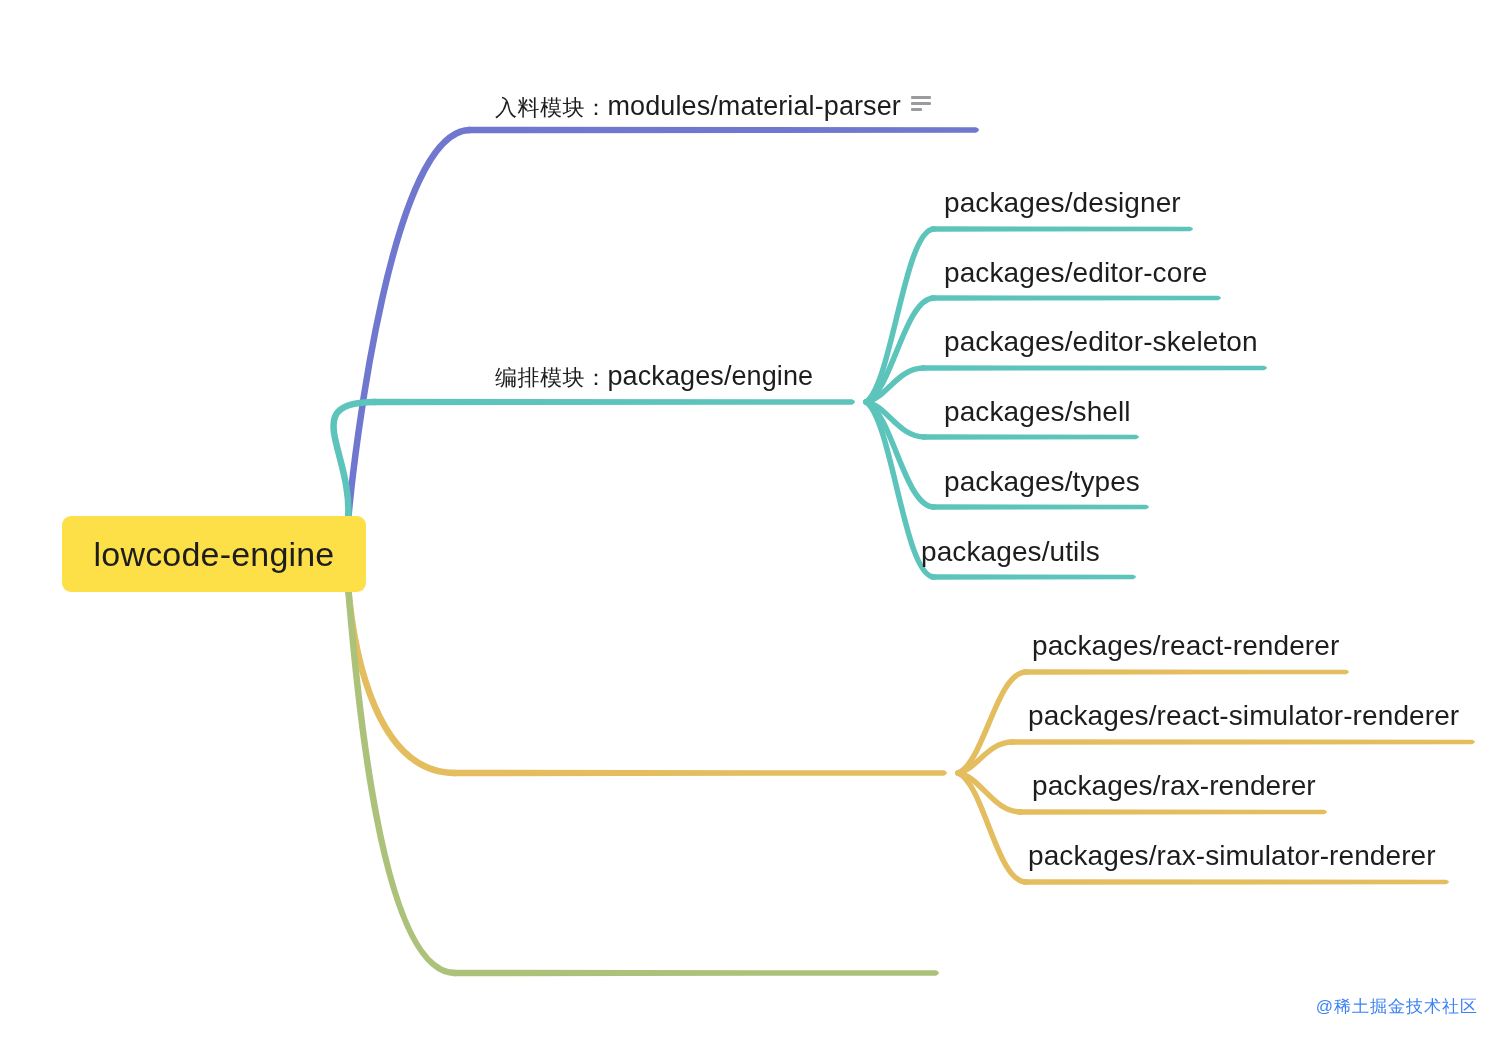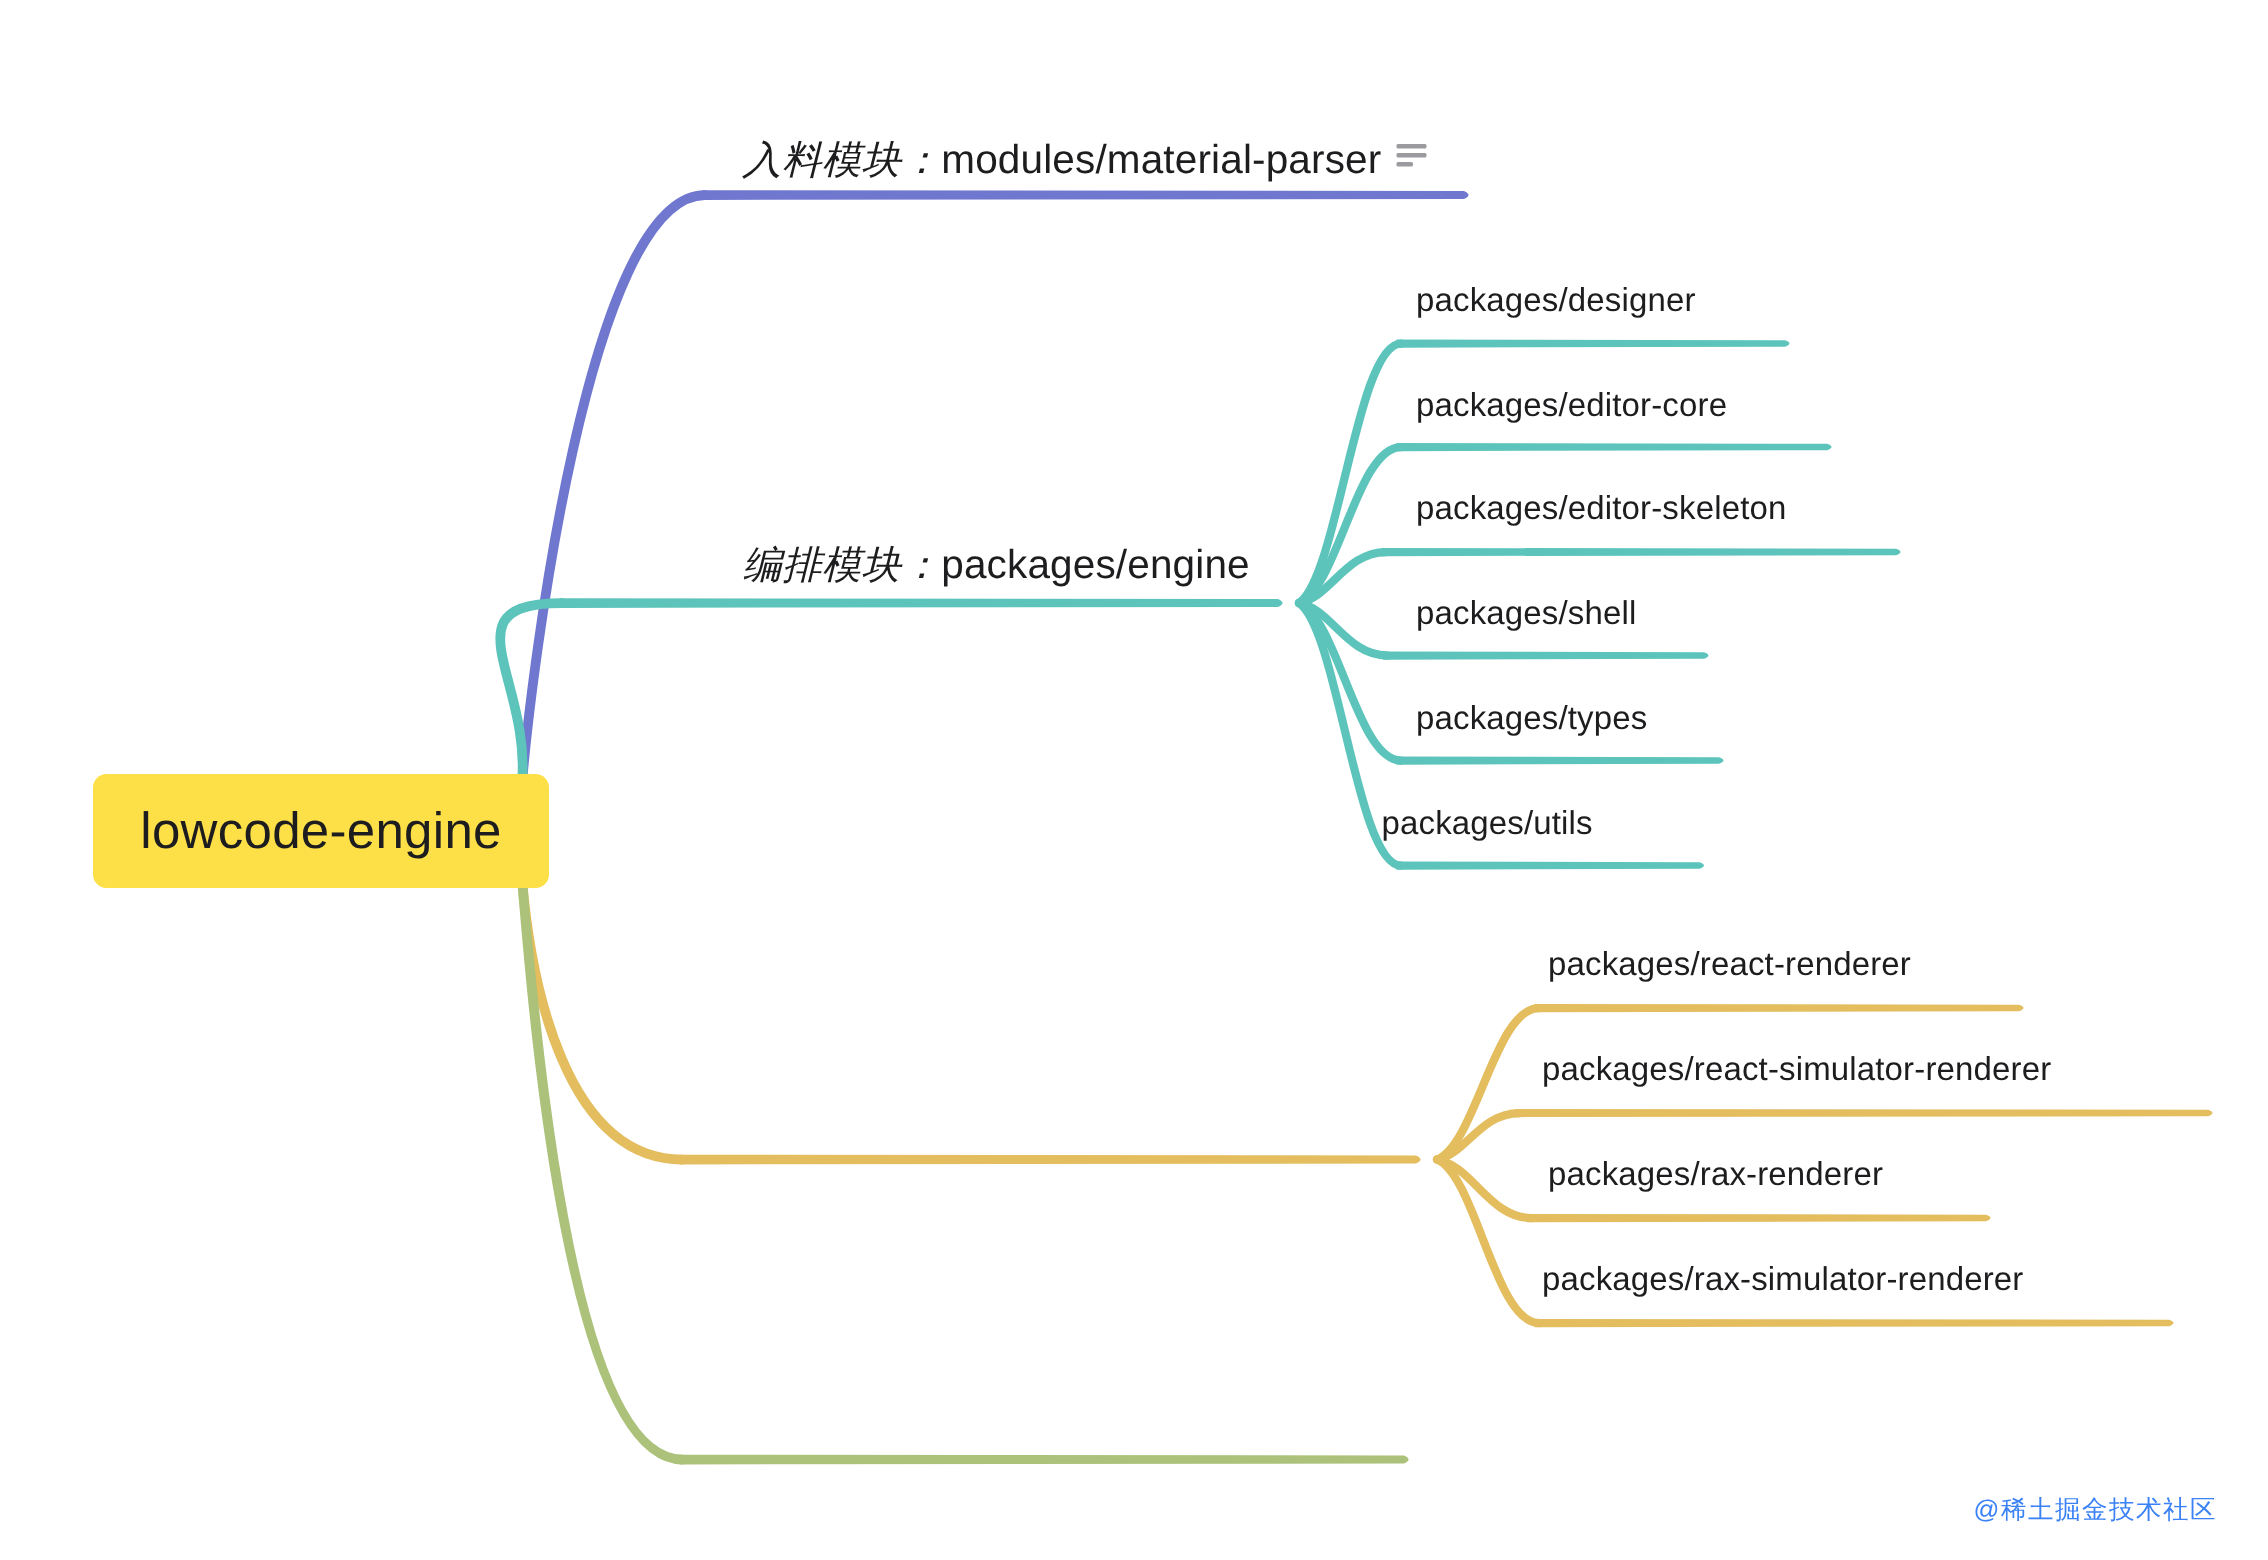--- a/index.html
+++ b/index.html
@@ -49,30 +49,29 @@
     position: absolute;
     white-space: nowrap;
     color: #1d1d1f;
     z-index: 4;
     line-height: 1;
   }
   .branch-label {
     font-size: 27px;
   }
   .branch-label .cn {
-    font-size: 26px;
+    font-size: 22px;
     letter-spacing: 0.5px;
-    font-style: italic;
   }
   .branch-label .path {
     font-size: 27px;
     letter-spacing: 0.1px;
   }
   .leaf-label {
-    font-size: 22px;
+    font-size: 28px;
     letter-spacing: 0.1px;
   }
   .memo-icon {
     display: inline-block;
     width: 22px;
     height: 18px;
     vertical-align: middle;
     margin-left: 10px;
     position: relative;
     top: -3px;

